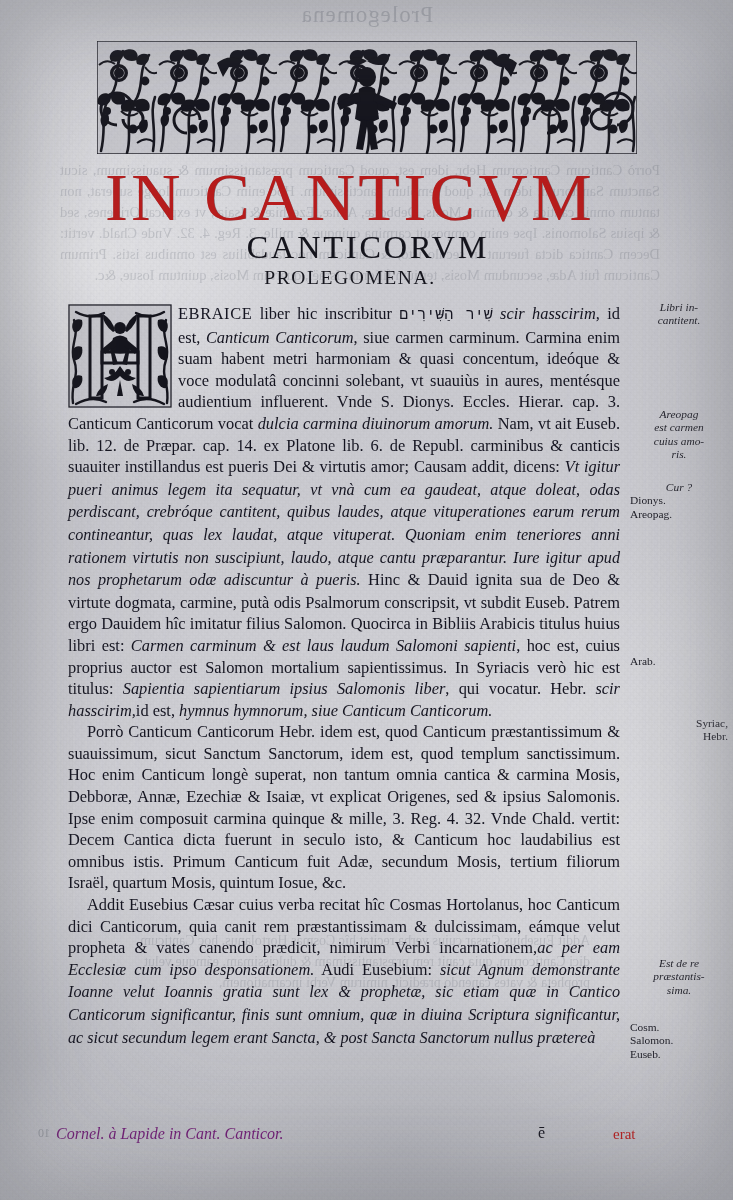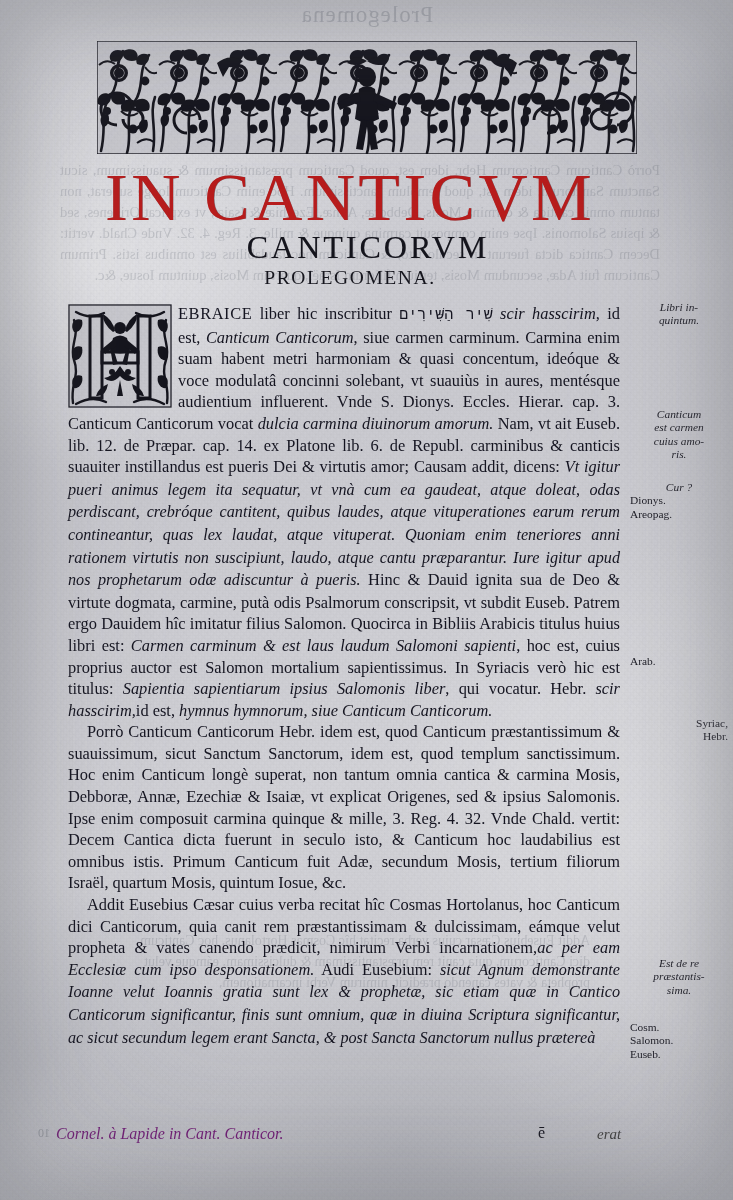--- a/index.html
+++ b/index.html
@@ -152,22 +152,22 @@
     position: absolute; left: 56px; top: 1125px;
     font-size: 16px; font-style: italic; color: #701a75;
     white-space: nowrap;
     text-align: center;
   }
   #footer-sig {
     position: absolute; left: 538px; top: 1124px;
     font-size: 16px; color: #16161f;
   }
   #footer-catch {
-    position: absolute; left: 597px; top: 1126px;
-    font-size: 15px; font-style: italic; color: #404040;
+    position: absolute; left: 613px; top: 1126px;
+    font-size: 15px; color: #b91c1c;
   }
 </style>
 </head>
 <body>
 
 <div id="page">
 
   <div id="paper-base"></div>
 
   <div class="bleed" id="bleed-title">Prolegomena</div>
@@ -297,25 +297,25 @@
 
     <p><span class="sc">EBRAICE</span><span> liber hic inscribitur </span><span class="hebrew">שִׁיר הַשִּׁירִים</span> <span class="it">scir hasscirim,</span><span> id est, </span><span class="it">Canticum Canticorum</span><span>, siue carmen carminum. Carmina enim suam habent metri harmoniam &amp; quasi concentum, ideóque &amp; voce modulatâ concinni solebant, vt suauiùs in aures, mentésque audientium influerent. Vnde S. Dionys. Eccles. Hierar. cap. 3. Canticum Canticorum vocat </span><span class="it">dulcia carmina diuinorum amorum.</span><span> Nam, vt ait Euseb. lib. 12. de Præpar. cap. 14. ex Platone lib. 6. de Republ. carminibus &amp; canticis suauiter instillandus est pueris Dei &amp; virtutis amor; Causam addit, dicens: </span><span class="ital-block">Vt igitur pueri animus legem ita sequatur, vt vnà cum ea gaudeat, atque doleat, odas perdiscant, crebróque cantitent, quibus laudes, atque vituperationes earum rerum contineantur, quas lex laudat, atque vituperat. Quoniam enim teneriores anni rationem virtutis non suscipiunt, laudo, atque cantu præparantur. Iure igitur apud nos prophetarum odæ adiscuntur à pueris.</span><span> Hinc &amp; Dauid ignita sua de Deo &amp; virtute dogmata, carmine, putà odis Psalmorum conscripsit, vt subdit Euseb. Patrem ergo Dauidem hîc imitatur filius Salomon. Quocirca in Bibliis Arabicis titulus huius libri est: </span><span class="it">Carmen carminum &amp; est laus laudum Salomoni sapienti</span><span>, hoc est, cuius proprius auctor est Salomon mortalium sapientissimus. In Syriacis verò hic est titulus: </span><span class="it">Sapientia sapientiarum ipsius Salomonis liber</span><span>, qui vocatur. Hebr. </span><span class="it">scir hasscirim,</span><span>id est, </span><span class="it">hymnus hymnorum, siue Canticum Canticorum.</span></p>
 
     <p class="indent">Porrò Canticum Canticorum Hebr. idem est, quod Canticum præstantissimum &amp; suauissimum, sicut Sanctum Sanctorum, idem est, quod templum sanctissimum. Hoc enim Canticum longè superat, non tantum omnia cantica &amp; carmina Mosis, Debboræ, Annæ, Ezechiæ &amp; Isaiæ, vt explicat Origenes, sed &amp; ipsius Salomonis. Ipse enim composuit carmina quinque &amp; mille, 3. Reg. 4. 32. Vnde Chald. vertit: Decem Cantica dicta fuerunt in seculo isto, &amp; Canticum hoc laudabilius est omnibus istis. Primum Canticum fuit Adæ, secundum Mosis, tertium filiorum Israël, quartum Mosis, quintum Iosue, &amp;c.</p>
 
     <p class="indent"><span>Addit Eusebius Cæsar cuius verba recitat hîc Cosmas Hortolanus, hoc Canticum dici Canticorum, quia canit rem præstantissimam &amp; dulcissimam, eámque velut propheta &amp; vates canendo prædicit, nimirum Verbi incarnationem,</span><span class="it">ac per eam Ecclesiæ cum ipso desponsationem.</span><span> Audi Eusebium: </span><span class="ital-block">sicut Agnum demonstrante Ioanne velut Ioannis gratia sunt lex &amp; prophetæ, sic etiam quæ in Cantico Canticorum significantur, finis sunt omnium, quæ in diuina Scriptura significantur, ac sicut secundum legem erant Sancta, &amp; post Sancta Sanctorum nullus prætereà</span></p>
   </div>
 
   <div class="margin-note" style="top:301px;">
     <div class="mi">Libri in-</div>
-    <div class="mi">quintum.</div>
+    <div class="mi">cantitent.</div>
   </div>
 
   <div class="margin-note" style="top:408px;">
-    <div class="mi">Canticum</div>
+    <div class="mi">Areopag</div>
     <div class="mi">est carmen</div>
     <div class="mi">cuius amo-</div>
     <div class="mi">ris.</div>
   </div>
 
   <div class="margin-note" style="top:481px;">
     <div class="mi">Cur ?</div>
     <div>Dionys.</div>
     <div>Areopag.</div>
   </div>

